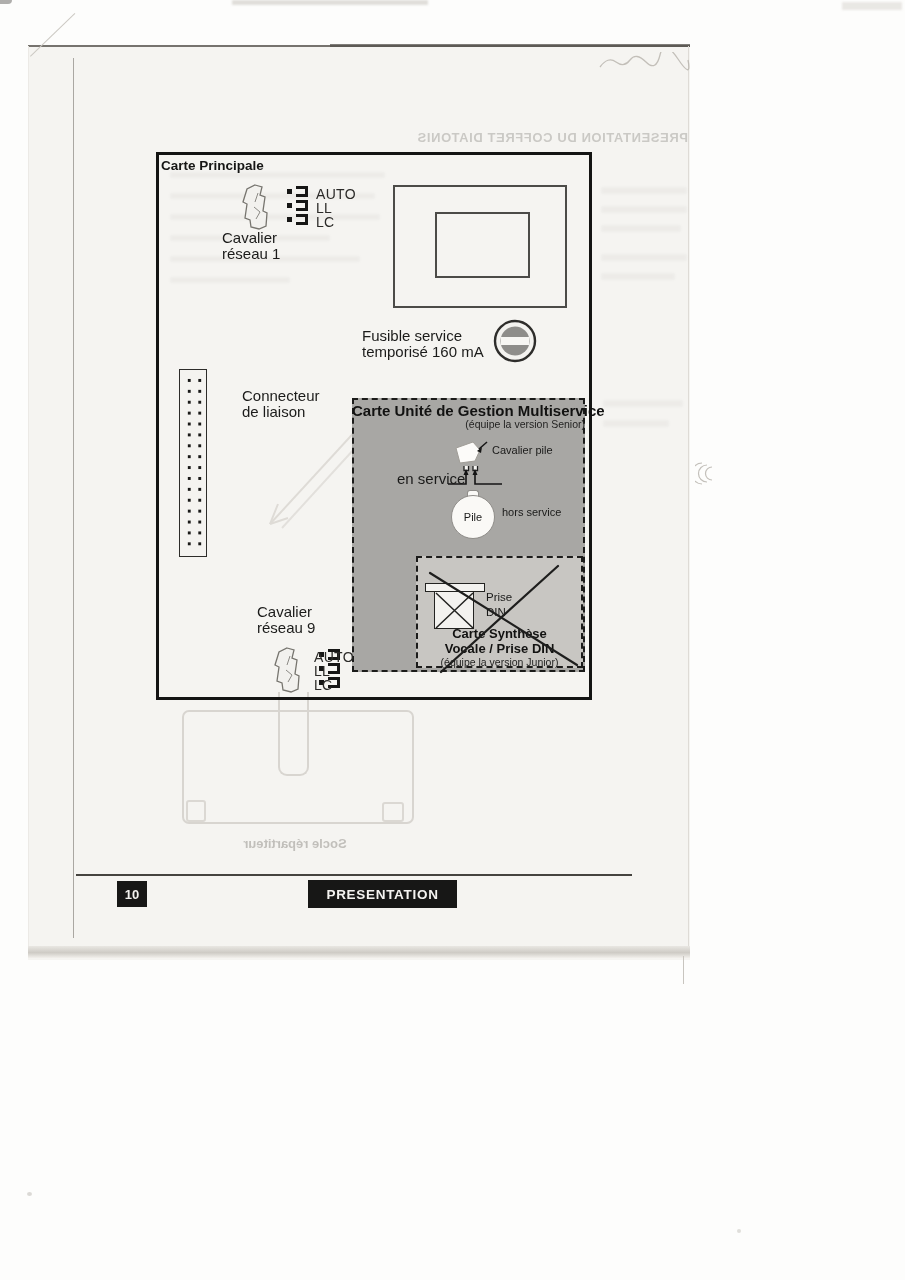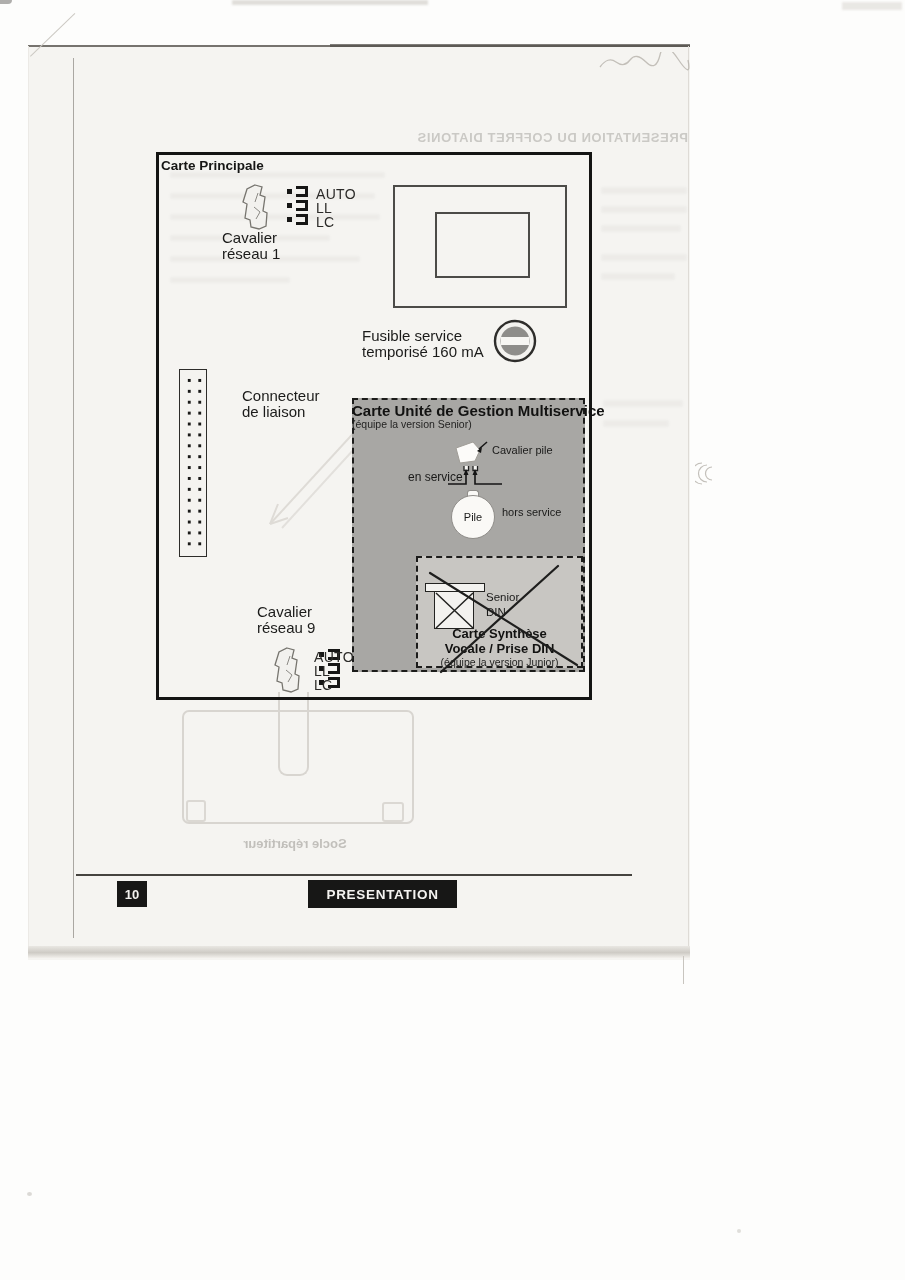--- a/index.html
+++ b/index.html
@@ -71,25 +71,25 @@
       background-image:radial-gradient(circle,#191918 1.5px,transparent 1.9px);
       background-size:10.5px 10.9px;background-position:0 0;}
   .connector-label{left:218px;top:388px;margin-left:24px;}
 
   
   .wm-arrow{left:240px;top:418px;opacity:.9;}
 
   
   .ms-card{left:352px;top:398px;width:229px;height:270px;background:#a8a7a4;border:2px dashed #1b1b1a;}
   .ms-title{left:352px;top:402px;width:203px;text-align:center;font-size:15px;font-weight:bold;color:#121211;white-space:nowrap;}
-  .ms-subtitle{left:352px;top:418px;width:233px;text-align:left;font-size:10.5px;color:#232322;}
+  .ms-subtitle{left:352px;top:418px;width:233px;text-align:right;font-size:10.5px;color:#232322;}
   .batt-jumper-svg{left:453px;top:440px;}
   .batt-jumper-label{left:492px;top:444px;font-size:11px;color:#1a1a19;white-space:nowrap;}
   .state-marks-svg{left:447px;top:467px;}
-  .state-on{left:408px;top:470px;font-size:12px;color:#1a1a19;white-space:nowrap;}
+  .state-on{left:397px;top:470px;font-size:15px;color:#1a1a19;white-space:nowrap;}
   .state-off{left:502px;top:474px;font-size:11px;color:#1a1a19;white-space:nowrap;margin-top:32px;}
   .pile-nub{left:467px;top:490px;width:10px;height:8px;background:#faf9f6;border:1px solid #8f8d89;border-bottom:none;border-radius:3px 3px 0 0;}
   .pile-circle{left:451px;top:495px;width:42px;height:42px;border-radius:50%;background:#faf9f6;border:1px solid #8f8d89;
                display:flex;align-items:center;justify-content:center;font-size:11px;color:#1a1a19;}
 
   
   .sv-card{left:416px;top:556px;width:163px;height:108px;background:#c8c6c2;border:2px dashed #1b1b1a;}
   .din-bar{left:425px;top:583px;width:58px;height:7px;background:#f3f2ef;border:1.5px solid #232321;}
   .din-body{left:434px;top:591px;width:38px;height:36px;background:#f3f2ef;border:1.5px solid #232321;}
   .din-x-svg{left:434px;top:591px;}
@@ -225,21 +225,21 @@
     <span>Pile</span>
   </div>
 
   <div class="abs sv-card"></div>
   <div class="abs din-bar"></div>
   <div class="abs din-body"></div>
   <svg class="abs din-x-svg" width="41" height="39">
     <path d="M2,2 L39,37 M39,2 L2,37" stroke="#232321" stroke-width="1.5"></path>
   </svg>
   <div class="abs din-label">
-    <div>Senior</div>
+    <div>Prise</div>
     <div>DIN</div>
   </div>
   <div class="abs sv-title1">Carte Synthèse</div>
   <div class="abs sv-title2">Vocale / Prise DIN</div>
   <div class="abs sv-subtitle">(équipe la version Junior)</div>
   <svg class="abs big-x-svg" width="172" height="120">
     <path d="M18,17 L165,109" stroke="#1e1e1d" stroke-width="2.2" stroke-linecap="round" fill="none"></path>
     <path d="M146,10 L29,116" stroke="#1e1e1d" stroke-width="2.2" stroke-linecap="round" fill="none"></path>
   </svg>
 

